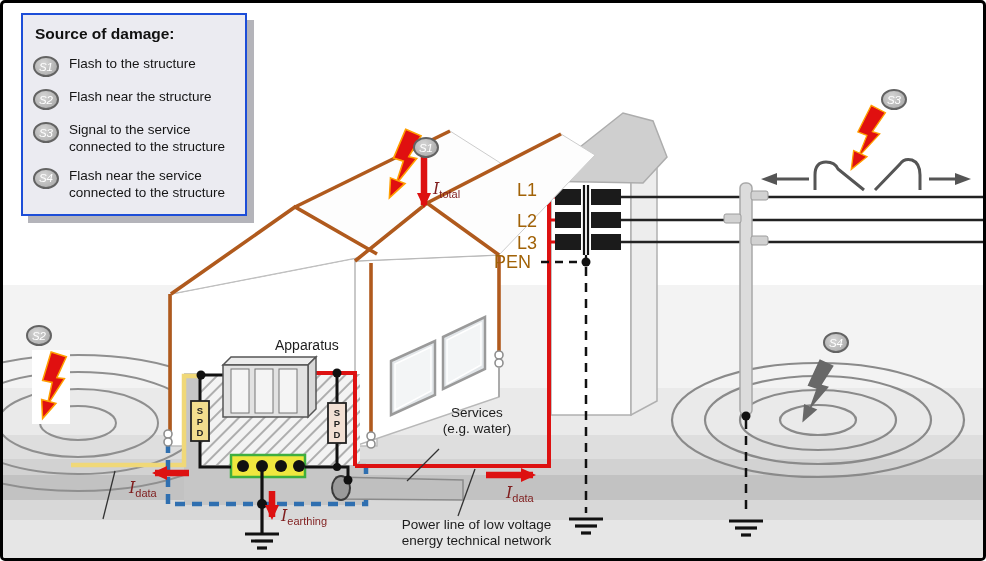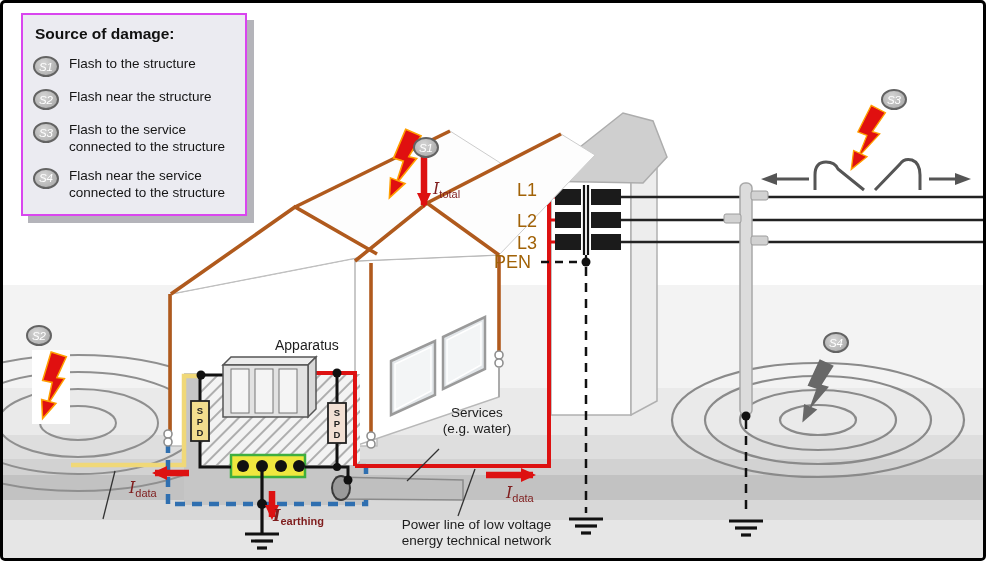--- a/index.html
+++ b/index.html
@@ -12,21 +12,21 @@
   .cur{position:absolute;color:#7f1d1d;}
   .cur i{font-family:"DejaVu Serif","Liberation Serif",serif;font-style:italic;font-size:16px;}
   .cur sub{font-size:11px;font-family:"Liberation Sans",sans-serif;}
   .badge{position:absolute;width:26px;height:21px;border-radius:50%;
          background:radial-gradient(circle at 40% 35%,#d6d6d6,#a3a3a3);
          border:2px solid #636363;color:#fff;font-weight:normal;font-style:italic;
          font-size:11.5px;display:flex;align-items:center;justify-content:center;box-sizing:border-box;}
   .vtext{position:absolute;writing-mode:vertical-rl;text-orientation:upright;
          font-size:9.5px;font-weight:bold;color:#222;letter-spacing:0px;line-height:1;}
   #legend{position:absolute;left:18px;top:10px;width:226px;background:#ebebf1;
-          border:2px solid #d946ef;box-shadow:7px 7px 0 rgba(130,130,140,.6);
+          border:2px solid #1d4ed8;box-shadow:7px 7px 0 rgba(130,130,140,.6);
           box-sizing:border-box;padding:10px 8px 12px 10px;}
   #legend h1{margin:0 0 13px 2px;font-size:15.5px;color:#111;}
   .leg-item{display:flex;align-items:flex-start;margin-bottom:12px;}
   .leg-item .badge{position:static;flex:0 0 26px;margin-top:0;}
   .leg-item .txt{margin-left:10px;font-size:13.5px;color:#151515;line-height:1.25;max-width:168px;}
 </style>
 </head>
 <body>
 
 <div id="stage">
@@ -257,21 +257,21 @@
 </div>
 
 <div class="lbl center" style="left:396px;top:514px;width:155px;">
   <span>Power line of low voltage</span><br>
   <span>energy technical network</span>
 </div>
 
 
 <div class="cur" style="left:430px;top:176px;"><i>I</i><sub>total</sub></div>
 <div class="cur" style="left:503px;top:480px;"><i>I</i><sub>data</sub></div>
-<div class="cur" style="left:270px;top:503px;font-weight:bold;"><i>I</i><sub>earthing</sub></div>
+<div class="cur" style="left:278px;top:503px;"><i>I</i><sub>earthing</sub></div>
 <div class="cur" style="left:126px;top:475px;"><i>I</i><sub>data</sub></div>
 
 <div class="vtext" style="left:192px;top:402px;">SPD</div>
 <div class="vtext" style="left:329px;top:404px;">SPD</div>
 
 <div class="badge" style="left:410px;top:134px;">S1</div>
 <div class="badge" style="left:23px;top:322px;">S2</div>
 <div class="badge" style="left:878px;top:86px;">S3</div>
 <div class="badge" style="left:820px;top:329px;">S4</div>
 
@@ -280,21 +280,21 @@
   <div class="leg-item">
     <div class="badge">S1</div>
     <div class="txt">Flash to the structure</div>
   </div>
   <div class="leg-item">
     <div class="badge">S2</div>
     <div class="txt">Flash near the structure</div>
   </div>
   <div class="leg-item">
     <div class="badge">S3</div>
-    <div class="txt">Flash to the service connected to the structure</div>
+    <div class="txt">Signal to the service connected to the structure</div>
   </div>
   <div class="leg-item" style="margin-bottom:0;">
     <div class="badge">S4</div>
     <div class="txt">Flash near the service connected to the structure</div>
   </div>
 </div>
 
 </div>
 
 </body></html>

